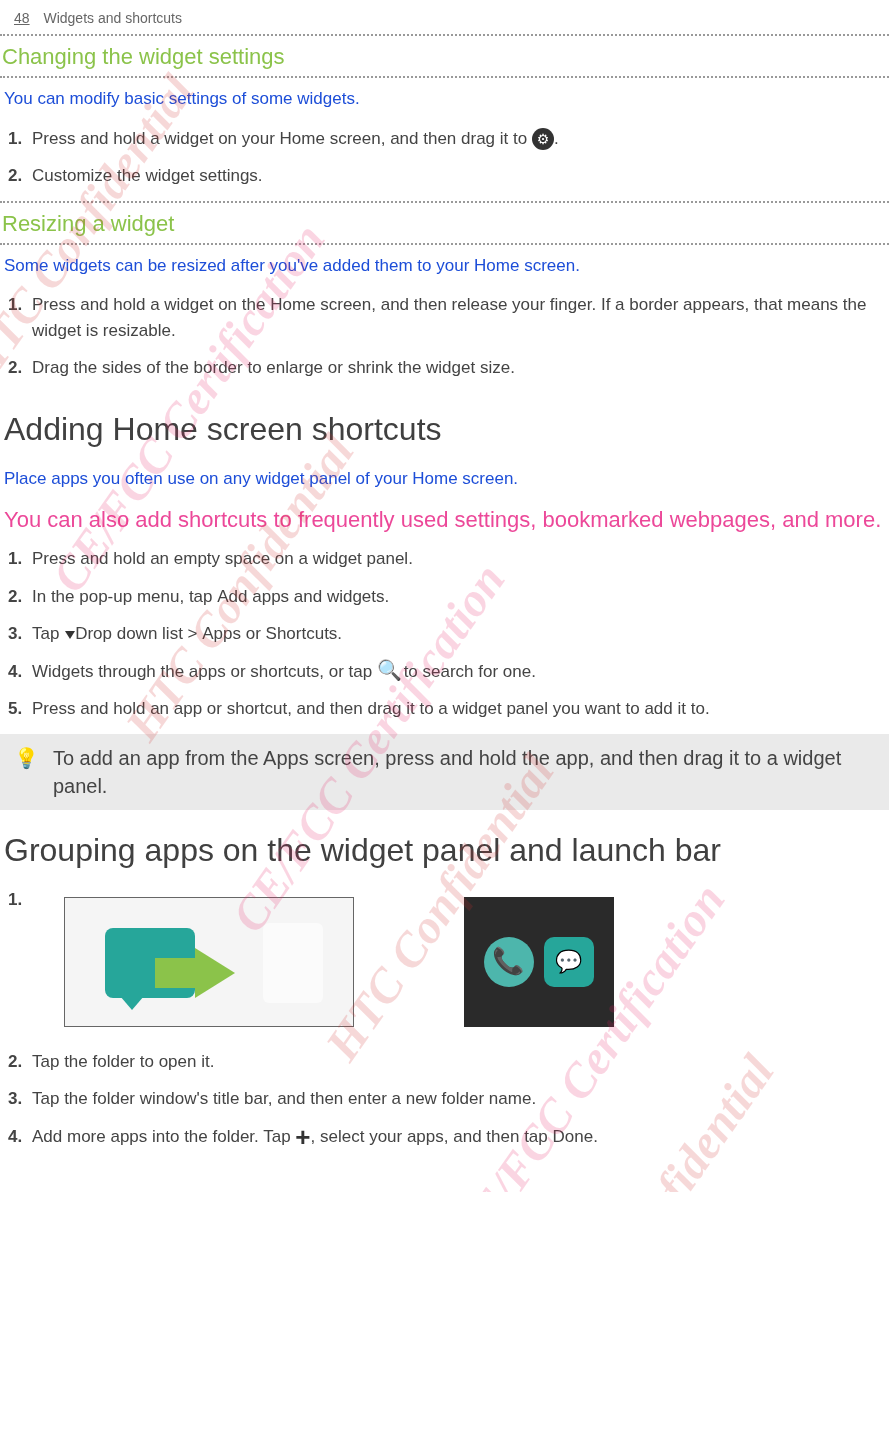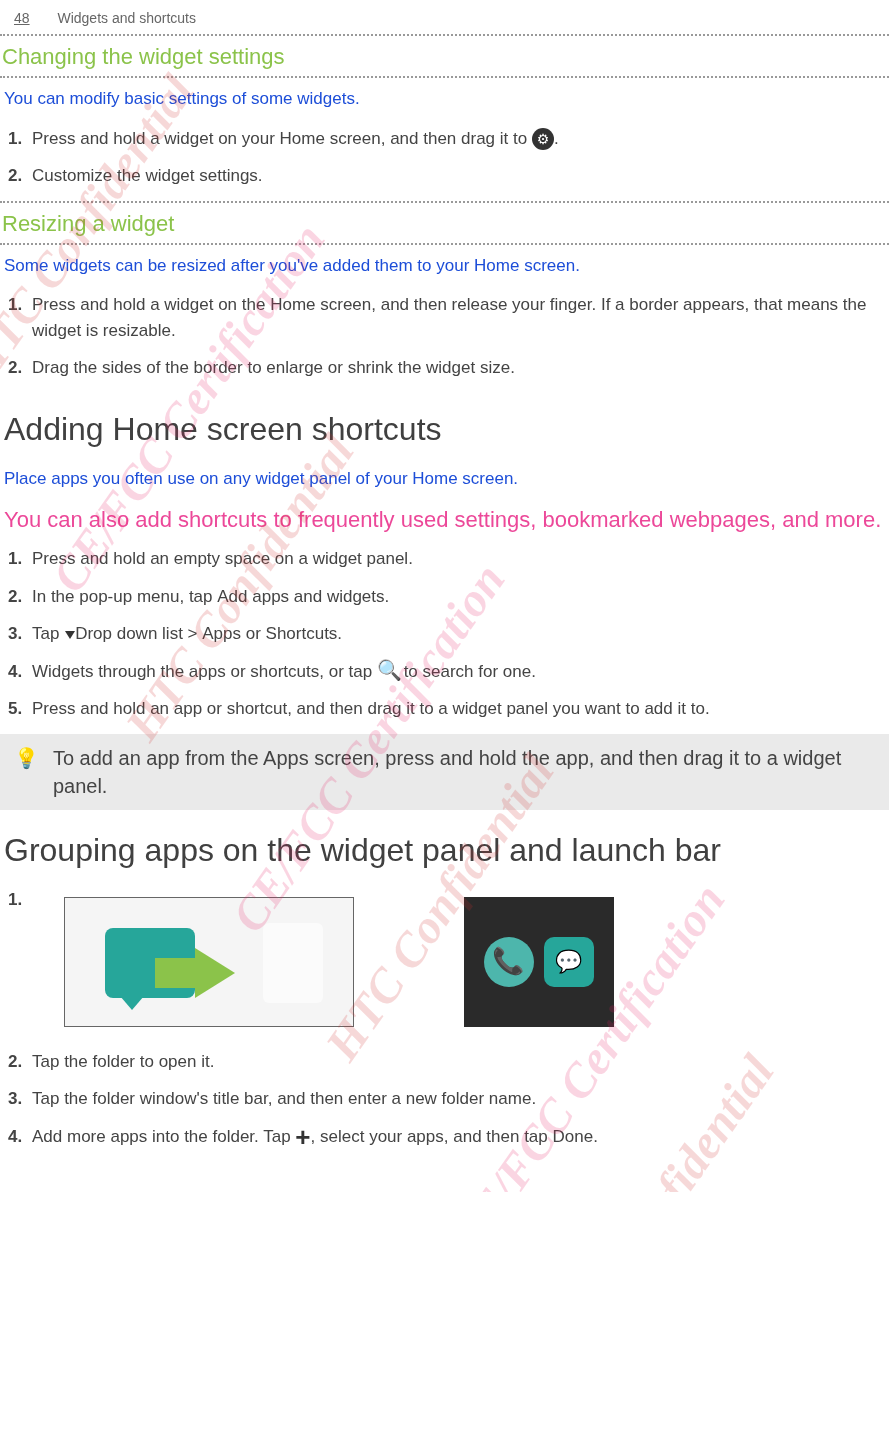--- a/index.html
+++ b/index.html
@@ -10,21 +10,21 @@
       font-weight: 300;
       position: relative;
       padding-bottom: 30px;
     }
     .header {
       padding: 10px 0 6px 14px;
       font-size: 14px;
       color: #666;
     }
     .page-num { display: inline; text-decoration: underline; }
-    .section-name { display: inline; margin-left: 24px; }
+    .section-name { display: inline; margin-left: 10px; }
     .dotted-line {
       border: none;
       border-top: 2px dotted #999;
       margin: 2px 0;
     }
     .subheading {
       color: #8BC34A;
       font-size: 22px;
       font-weight: 400;
       padding: 6px 0 4px 2px;

